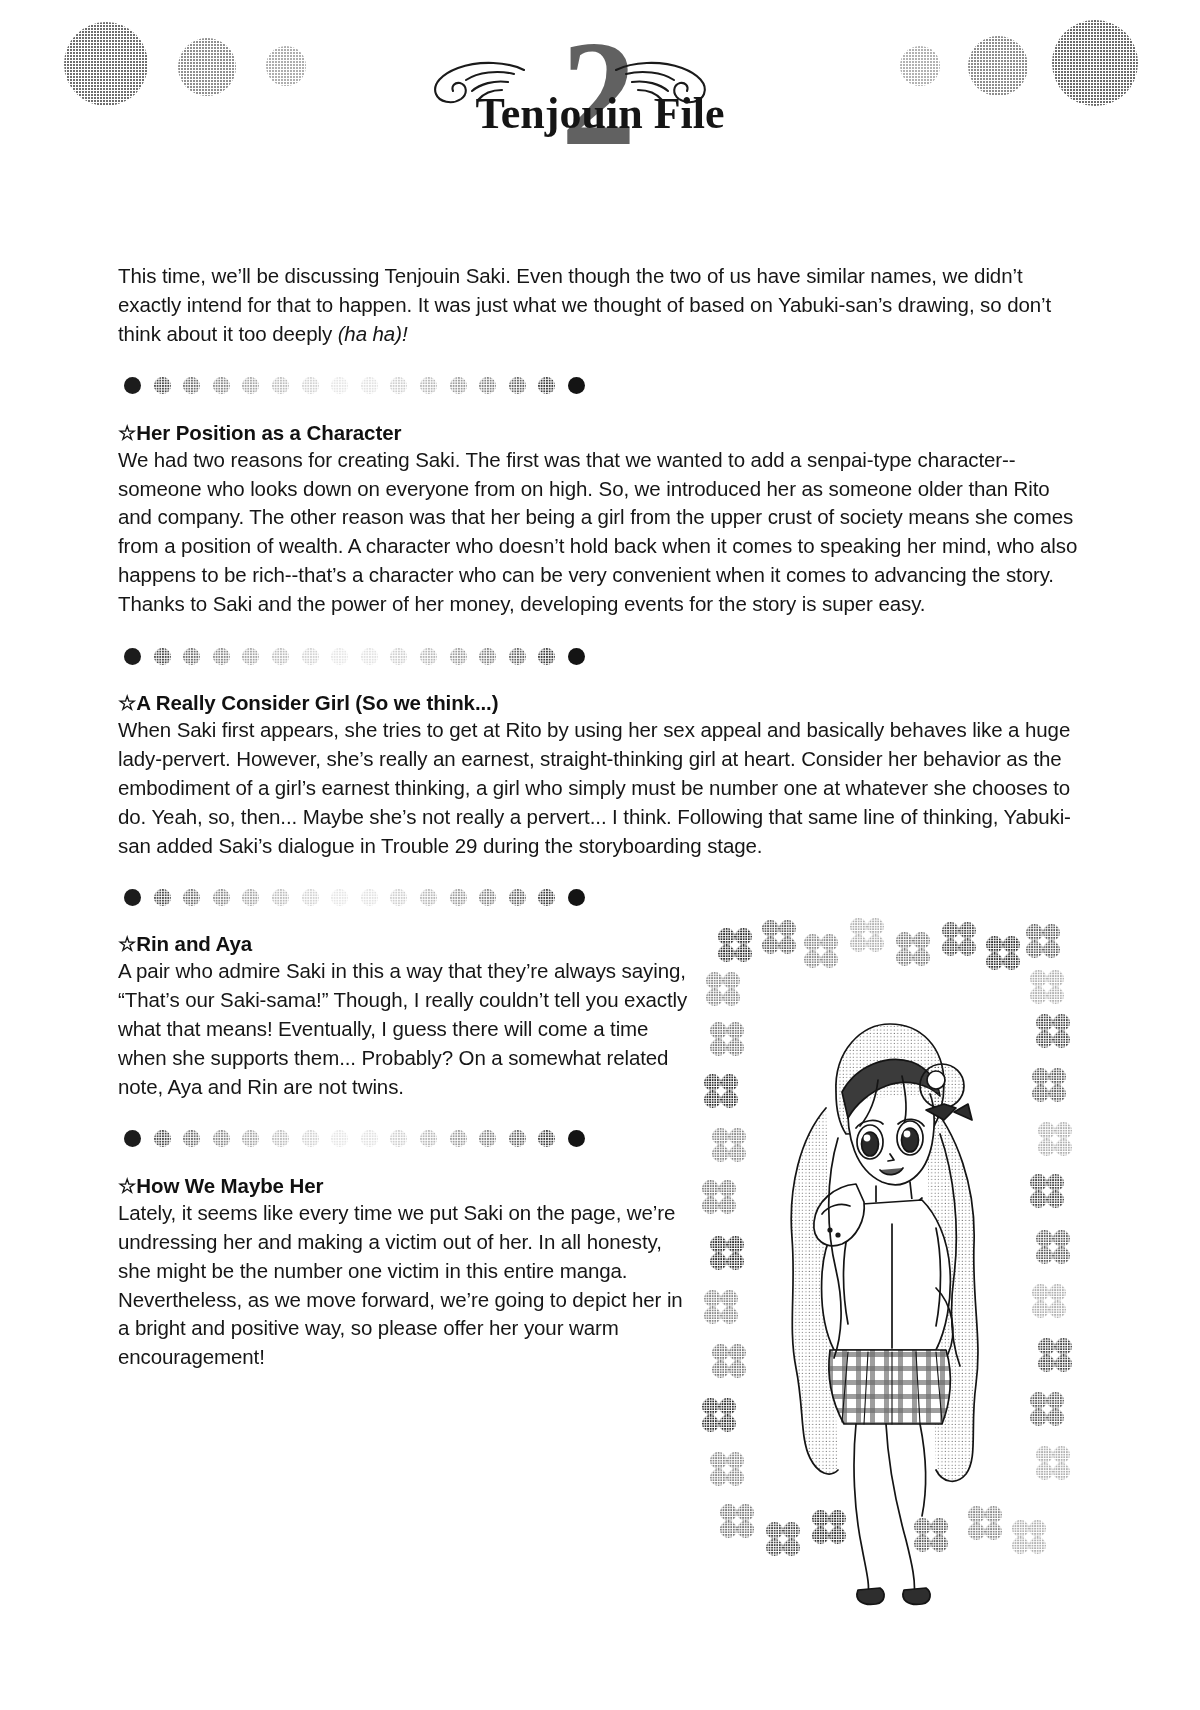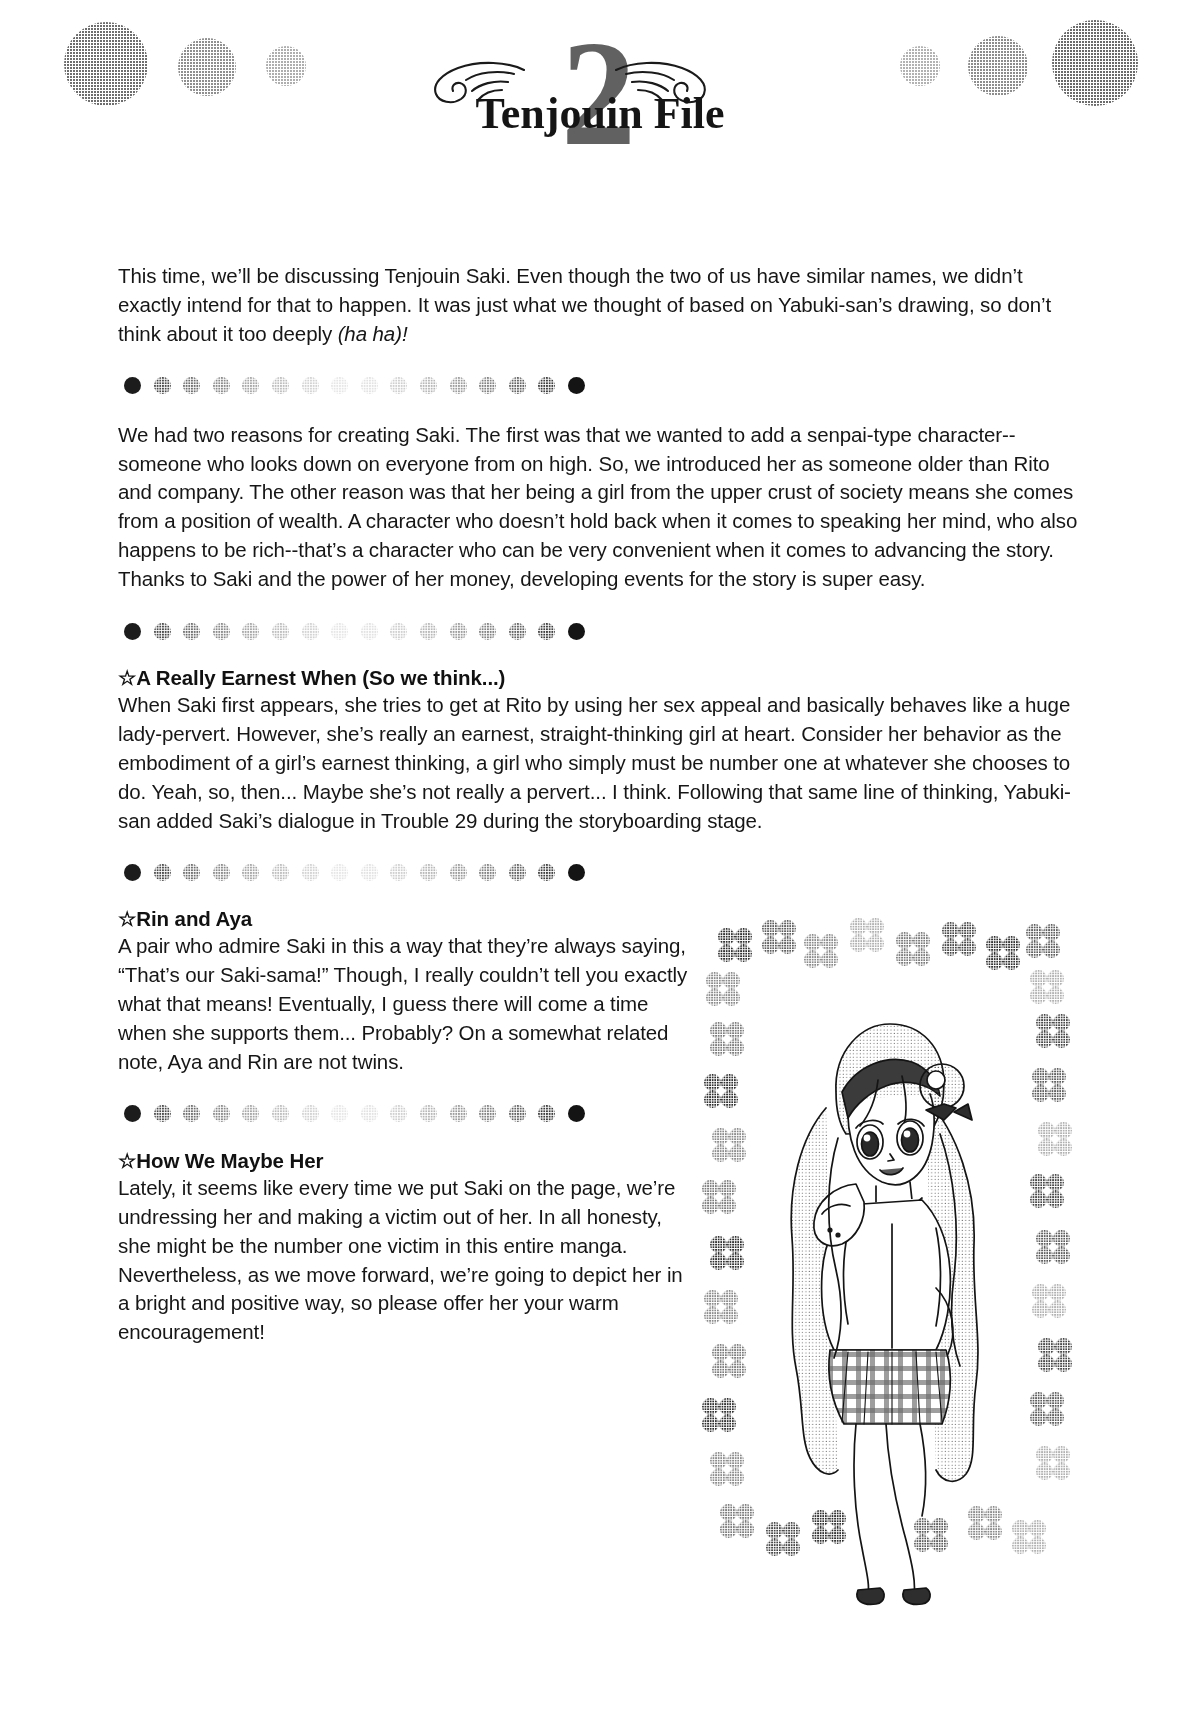--- a/index.html
+++ b/index.html
@@ -224,20 +224,21 @@
         <span class="d" style="background-color: rgb(255, 255, 255); background-image: radial-gradient(circle at 1px 1px, rgb(207, 207, 207) 1.05px, transparent 1.25px); background-size: 2.7px 2.7px; box-shadow: rgba(255, 255, 255, 0) 0px 0px 0px 0.6px inset;"></span>
         <span class="d" style="background-color: rgb(255, 255, 255); background-image: radial-gradient(circle at 1px 1px, rgb(184, 184, 184) 1.05px, transparent 1.25px); background-size: 2.7px 2.7px; box-shadow: rgba(255, 255, 255, 0) 0px 0px 0px 0.6px inset;"></span>
         <span class="d" style="background-color: rgb(255, 255, 255); background-image: radial-gradient(circle at 1px 1px, rgb(156, 156, 156) 1.05px, transparent 1.25px); background-size: 2.7px 2.7px; box-shadow: rgba(255, 255, 255, 0) 0px 0px 0px 0.6px inset;"></span>
         <span class="d" style="background-color: rgb(255, 255, 255); background-image: radial-gradient(circle at 1px 1px, rgb(130, 130, 130) 1.05px, transparent 1.25px); background-size: 2.7px 2.7px; box-shadow: rgba(255, 255, 255, 0) 0px 0px 0px 0.6px inset;"></span>
         <span class="d" style="background-color: rgb(255, 255, 255); background-image: radial-gradient(circle at 1px 1px, rgb(99, 99, 99) 1.05px, transparent 1.25px); background-size: 2.7px 2.7px; box-shadow: rgba(255, 255, 255, 0) 0px 0px 0px 0.6px inset;"></span>
         <span class="d" style="background-color: rgb(255, 255, 255); background-image: radial-gradient(circle at 1px 1px, rgb(61, 61, 61) 1.05px, transparent 1.25px); background-size: 2.7px 2.7px; box-shadow: rgba(255, 255, 255, 0) 0px 0px 0px 0.6px inset;"></span>
         <span class="d" style="background: rgb(20, 20, 20);"></span>
       </div>
 
     <div class="section">
+      <div class="heading">☆Her Position as a Character</div>
       <p class="para">We had two reasons for creating Saki. The first was that we wanted to add a senpai-type character--someone who looks down on everyone from on high. So, we introduced her as someone older than Rito and company. The other reason was that her being a girl from the upper crust of society means she comes from a position of wealth. A character who doesn’t hold back when it comes to speaking her mind, who also happens to be rich--that’s a character who can be very convenient when it comes to advancing the story. Thanks to Saki and the power of her money, developing events for the story is super easy.</p>
     </div>
 
     <div class="divider">
         <span class="d" style="background: rgb(28, 28, 28);"></span>
         <span class="d" style="background-color: rgb(255, 255, 255); background-image: radial-gradient(circle at 1px 1px, rgb(74, 74, 74) 1.05px, transparent 1.25px); background-size: 2.7px 2.7px; box-shadow: rgba(255, 255, 255, 0) 0px 0px 0px 0.6px inset;"></span>
         <span class="d" style="background-color: rgb(255, 255, 255); background-image: radial-gradient(circle at 1px 1px, rgb(110, 110, 110) 1.05px, transparent 1.25px); background-size: 2.7px 2.7px; box-shadow: rgba(255, 255, 255, 0) 0px 0px 0px 0.6px inset;"></span>
         <span class="d" style="background-color: rgb(255, 255, 255); background-image: radial-gradient(circle at 1px 1px, rgb(138, 138, 138) 1.05px, transparent 1.25px); background-size: 2.7px 2.7px; box-shadow: rgba(255, 255, 255, 0) 0px 0px 0px 0.6px inset;"></span>
         <span class="d" style="background-color: rgb(255, 255, 255); background-image: radial-gradient(circle at 1px 1px, rgb(166, 166, 166) 1.05px, transparent 1.25px); background-size: 2.7px 2.7px; box-shadow: rgba(255, 255, 255, 0) 0px 0px 0px 0.6px inset;"></span>
         <span class="d" style="background-color: rgb(255, 255, 255); background-image: radial-gradient(circle at 1px 1px, rgb(189, 189, 189) 1.05px, transparent 1.25px); background-size: 2.7px 2.7px; box-shadow: rgba(255, 255, 255, 0) 0px 0px 0px 0.6px inset;"></span>
@@ -247,21 +248,21 @@
         <span class="d" style="background-color: rgb(255, 255, 255); background-image: radial-gradient(circle at 1px 1px, rgb(207, 207, 207) 1.05px, transparent 1.25px); background-size: 2.7px 2.7px; box-shadow: rgba(255, 255, 255, 0) 0px 0px 0px 0.6px inset;"></span>
         <span class="d" style="background-color: rgb(255, 255, 255); background-image: radial-gradient(circle at 1px 1px, rgb(184, 184, 184) 1.05px, transparent 1.25px); background-size: 2.7px 2.7px; box-shadow: rgba(255, 255, 255, 0) 0px 0px 0px 0.6px inset;"></span>
         <span class="d" style="background-color: rgb(255, 255, 255); background-image: radial-gradient(circle at 1px 1px, rgb(156, 156, 156) 1.05px, transparent 1.25px); background-size: 2.7px 2.7px; box-shadow: rgba(255, 255, 255, 0) 0px 0px 0px 0.6px inset;"></span>
         <span class="d" style="background-color: rgb(255, 255, 255); background-image: radial-gradient(circle at 1px 1px, rgb(130, 130, 130) 1.05px, transparent 1.25px); background-size: 2.7px 2.7px; box-shadow: rgba(255, 255, 255, 0) 0px 0px 0px 0.6px inset;"></span>
         <span class="d" style="background-color: rgb(255, 255, 255); background-image: radial-gradient(circle at 1px 1px, rgb(99, 99, 99) 1.05px, transparent 1.25px); background-size: 2.7px 2.7px; box-shadow: rgba(255, 255, 255, 0) 0px 0px 0px 0.6px inset;"></span>
         <span class="d" style="background-color: rgb(255, 255, 255); background-image: radial-gradient(circle at 1px 1px, rgb(61, 61, 61) 1.05px, transparent 1.25px); background-size: 2.7px 2.7px; box-shadow: rgba(255, 255, 255, 0) 0px 0px 0px 0.6px inset;"></span>
         <span class="d" style="background: rgb(20, 20, 20);"></span>
       </div>
 
     <div class="section">
-      <div class="heading">☆A Really Earnest When (So we think...)</div>
+      <div class="heading">☆A Really Consider Girl (So we think...)</div>
       <p class="para">When Saki first appears, she tries to get at Rito by using her sex appeal and basically behaves like a huge lady-pervert. However, she’s really an earnest, straight-thinking girl at heart. Consider her behavior as the embodiment of a girl’s earnest thinking, a girl who simply must be number one at whatever she chooses to do. Yeah, so, then... Maybe she’s not really a pervert... I think. Following that same line of thinking, Yabuki-san added Saki’s dialogue in Trouble 29 during the storyboarding stage.</p>
     </div>
 
     <div class="divider">
         <span class="d" style="background: rgb(28, 28, 28);"></span>
         <span class="d" style="background-color: rgb(255, 255, 255); background-image: radial-gradient(circle at 1px 1px, rgb(74, 74, 74) 1.05px, transparent 1.25px); background-size: 2.7px 2.7px; box-shadow: rgba(255, 255, 255, 0) 0px 0px 0px 0.6px inset;"></span>
         <span class="d" style="background-color: rgb(255, 255, 255); background-image: radial-gradient(circle at 1px 1px, rgb(110, 110, 110) 1.05px, transparent 1.25px); background-size: 2.7px 2.7px; box-shadow: rgba(255, 255, 255, 0) 0px 0px 0px 0.6px inset;"></span>
         <span class="d" style="background-color: rgb(255, 255, 255); background-image: radial-gradient(circle at 1px 1px, rgb(138, 138, 138) 1.05px, transparent 1.25px); background-size: 2.7px 2.7px; box-shadow: rgba(255, 255, 255, 0) 0px 0px 0px 0.6px inset;"></span>
         <span class="d" style="background-color: rgb(255, 255, 255); background-image: radial-gradient(circle at 1px 1px, rgb(166, 166, 166) 1.05px, transparent 1.25px); background-size: 2.7px 2.7px; box-shadow: rgba(255, 255, 255, 0) 0px 0px 0px 0.6px inset;"></span>
         <span class="d" style="background-color: rgb(255, 255, 255); background-image: radial-gradient(circle at 1px 1px, rgb(189, 189, 189) 1.05px, transparent 1.25px); background-size: 2.7px 2.7px; box-shadow: rgba(255, 255, 255, 0) 0px 0px 0px 0.6px inset;"></span>

